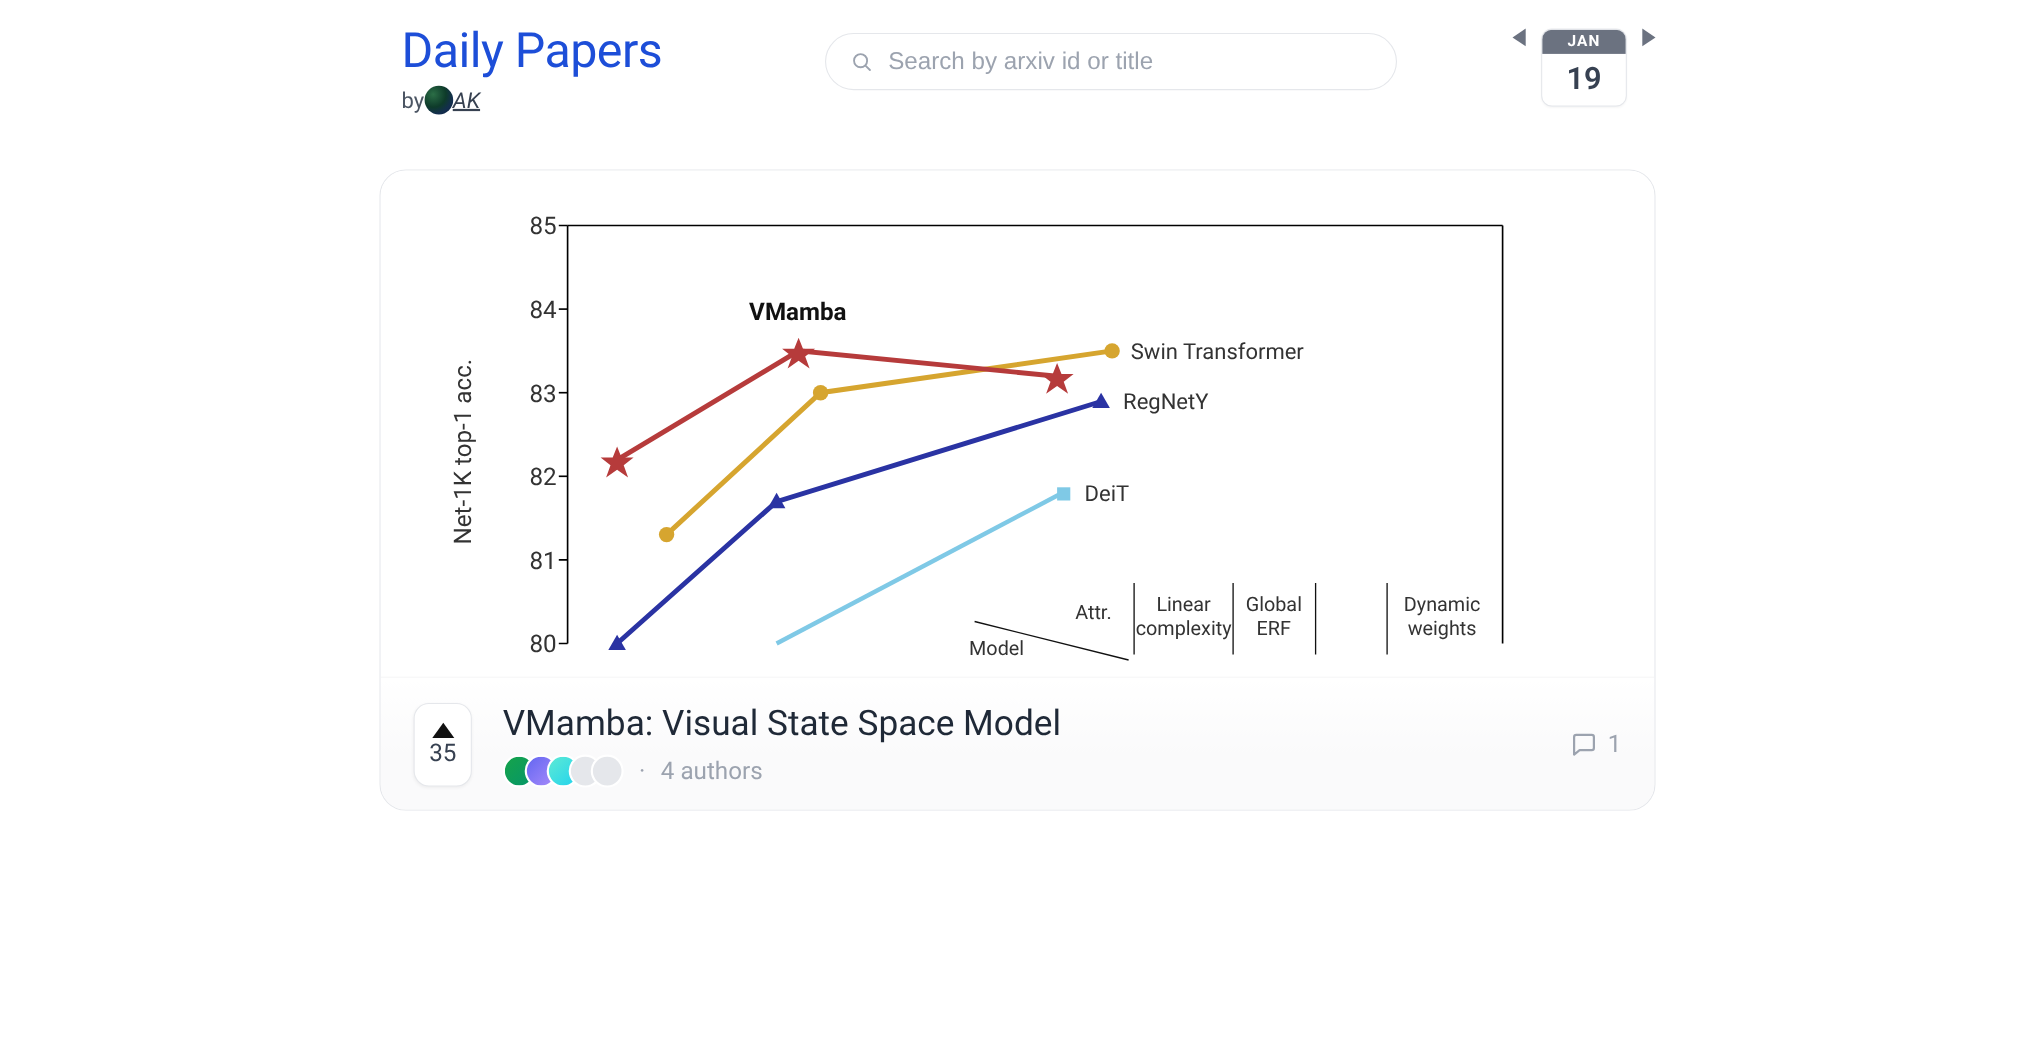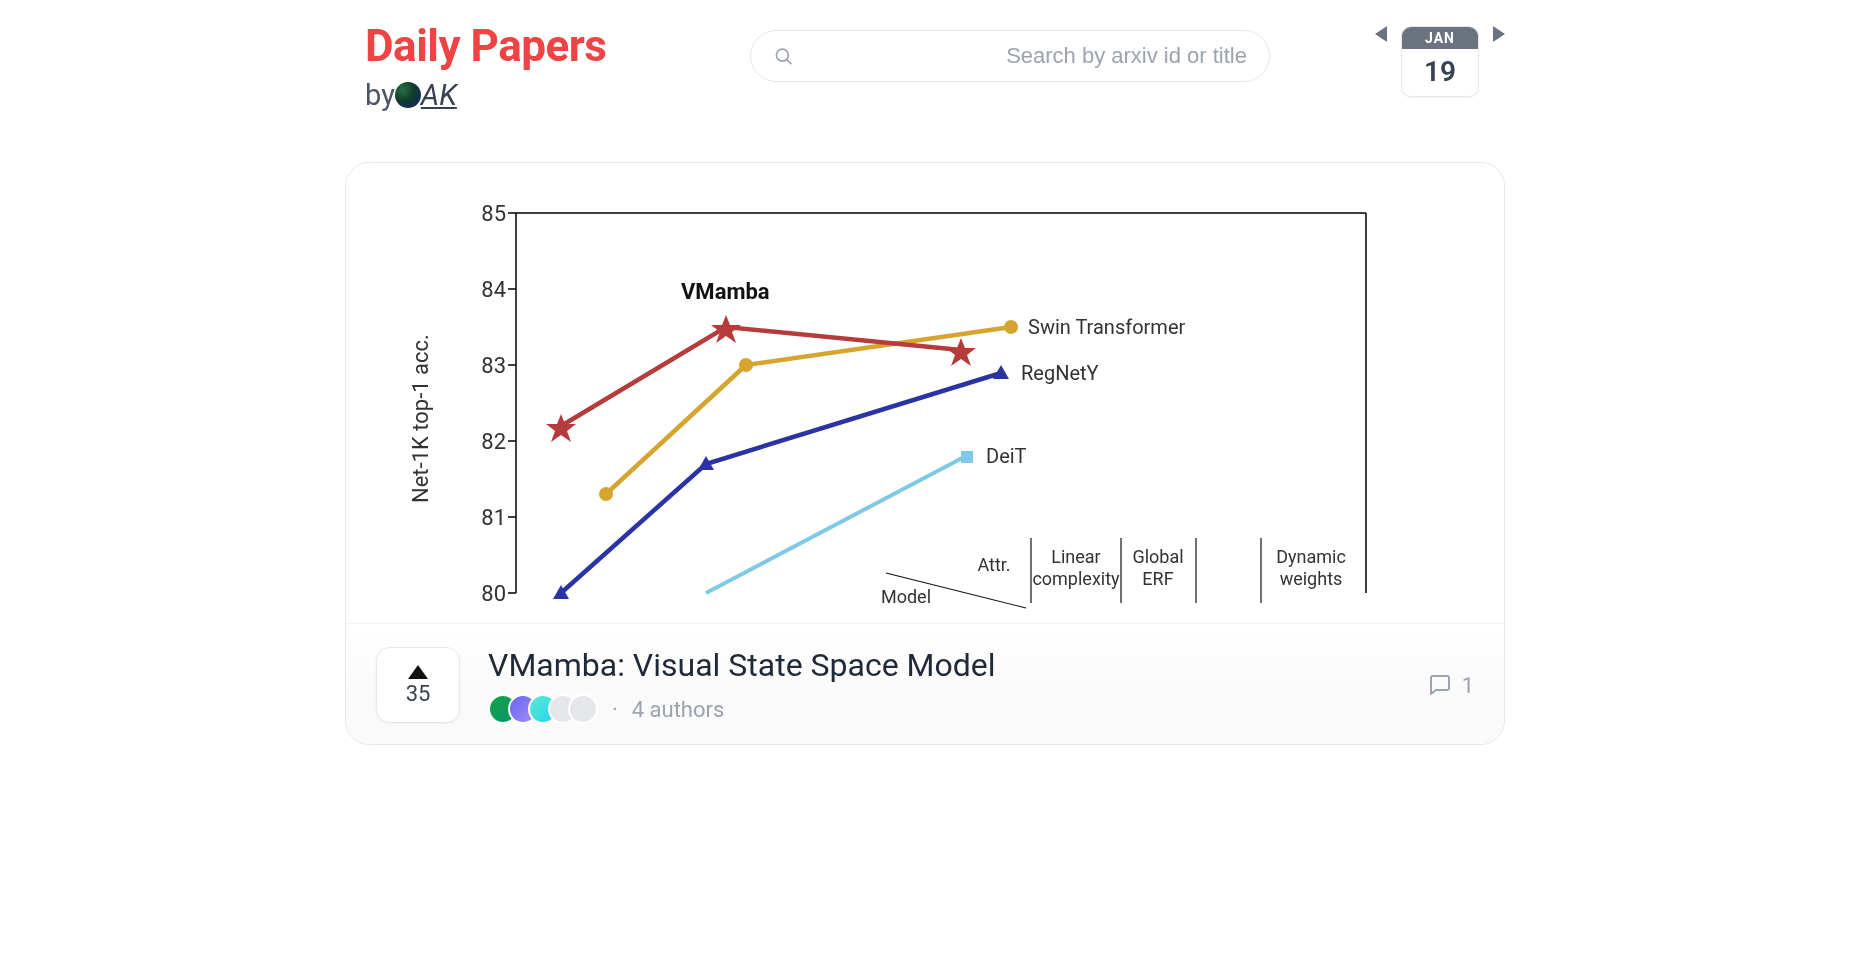--- a/index.html
+++ b/index.html
@@ -16,27 +16,27 @@
   .header-row {
     display: flex;
     align-items: flex-start;
     justify-content: space-between;
     padding: 0 180px 0 200px;
     gap: 20px;
   }
   .title-block { min-width: 280px; }
   .title {
     font-size: 44px;
-    font-weight: 700;
+    font-weight: 400;
     letter-spacing: -0.5px;
-    color: #ef4444;
+    color: #1d4ed8;
   }
   .byline {
     margin-top: 6px;
-    font-size: 29px;
+    font-size: 20px;
     color: #4b5563;
     display: flex;
     align-items: center;
   }
   .byline .ak {
     text-decoration: underline;
     color: #374151;
     font-style: italic;
   }
   .avatar-sm {
@@ -58,21 +58,21 @@
     display: flex;
     align-items: center;
     padding: 0 22px;
     gap: 14px;
     color: #9ca3af;
     font-size: 22px;
     background: #fff;
   }
   .search input {
     border: none; outline: none; width: 100%;
-    font-size: 22px; color: #8b5cf6; background: transparent; text-align: right;
+    font-size: 22px; color: #8b5cf6; background: transparent;
   }
   .search input::placeholder { color: #9ca3af; }
   .date-nav {
     display: flex;
     gap: 6px;
     padding-top: 6px;
   }
   .nav-tri {
     width: 0; height: 0;
     border-top: 8px solid transparent;
@@ -127,21 +127,21 @@
   }
   .card-footer {
     background: linear-gradient(180deg, #ffffff 0%, #fafafb 60%);
     border-top: 1px solid rgba(0,0,0,0.03);
     padding: 22px 30px 20px 30px;
     display: flex;
     align-items: center;
     gap: 28px;
   }
   .upvote {
-    width: 84px;
+    width: 53px;
     height: 76px;
     border: 1px solid #e5e7eb;
     border-radius: 14px;
     background: #fff;
     display: flex;
     flex-direction: column;
     align-items: center;
     justify-content: center;
     gap: 2px;
     box-shadow: 0 1px 3px rgba(0,0,0,0.05);

